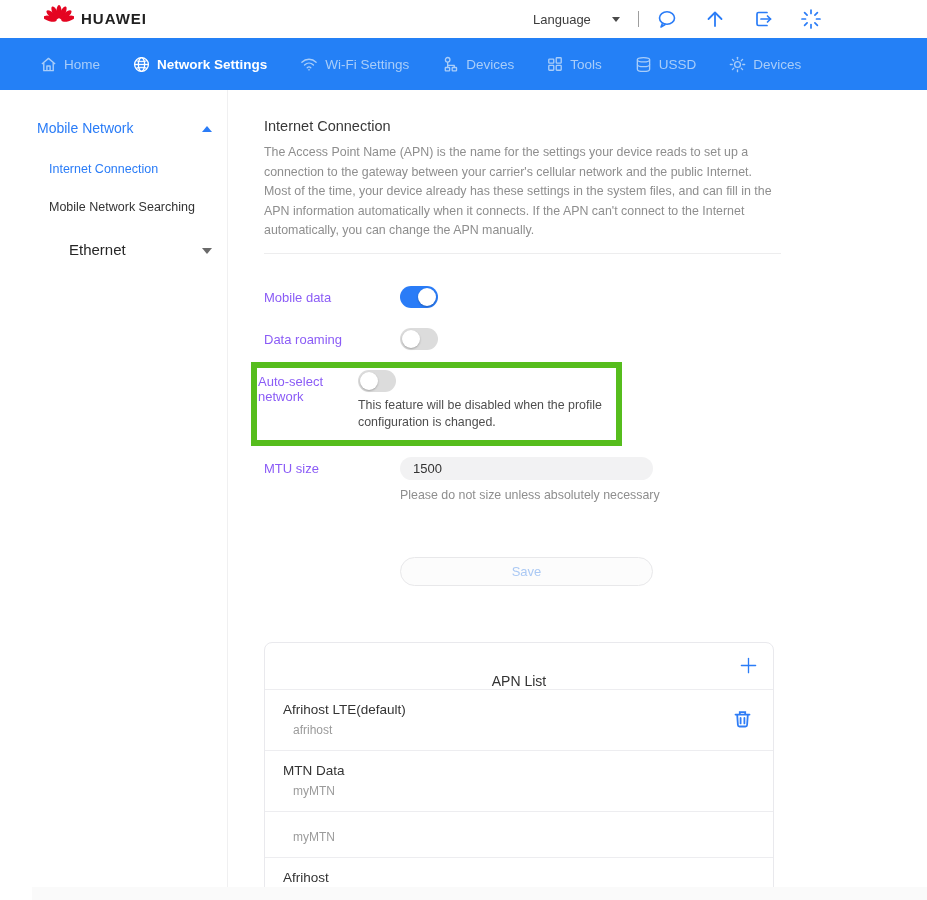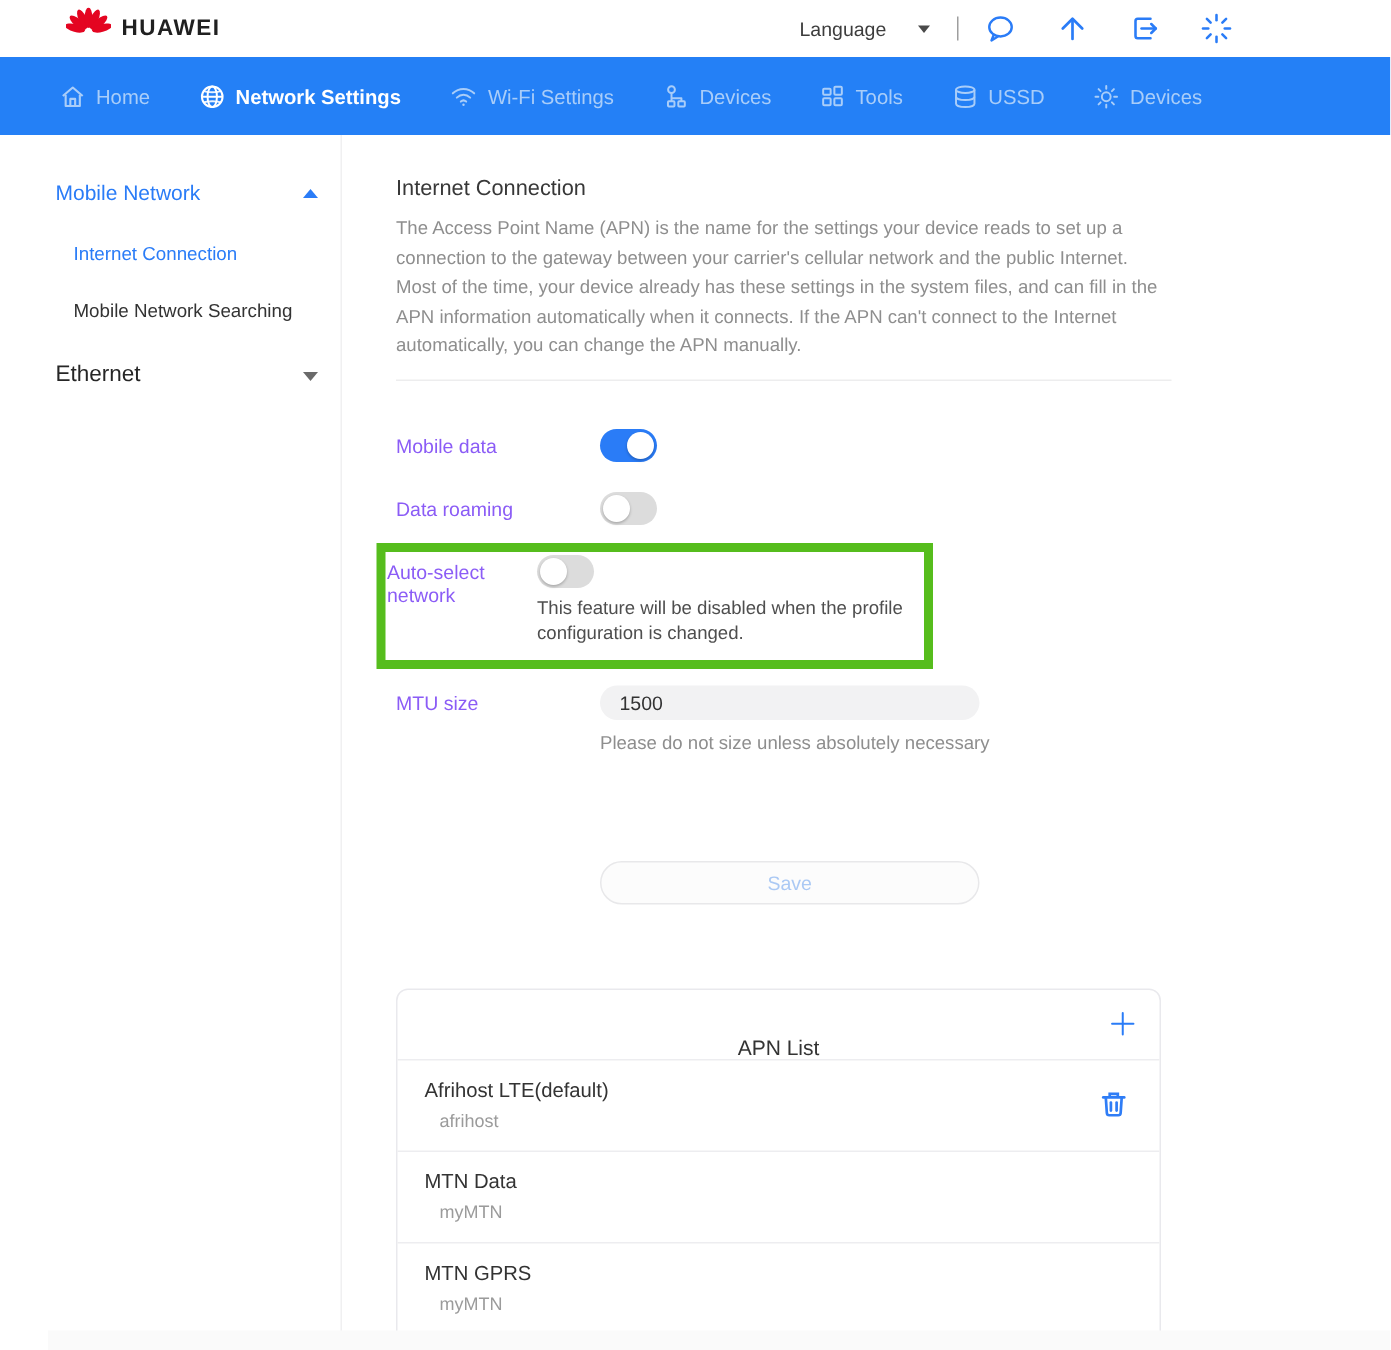--- a/index.html
+++ b/index.html
@@ -26,21 +26,21 @@
   .nav-item.active svg { stroke:#ffffff; }
 
   
   .sidebar { position:absolute; left:37px; top:118px; width:190px; }
   .side-divider { position:absolute; left:227px; top:90px; width:1px; height:810px; background:#f0f0f1; }
   .side-group { position:relative; font-size:14px; color:#2a7cf7; cursor:pointer; padding:2px 0; }
   .side-group .caret-up { position:absolute; right:15px; top:8px; width:0; height:0; border-left:5px solid transparent; border-right:5px solid transparent; border-bottom:6px solid #2a7cf7; }
   .side-group .caret-down { position:absolute; right:15px; top:9px; width:0; height:0; border-left:5px solid transparent; border-right:5px solid transparent; border-top:6px solid #6a6a6a; }
   .side-sub { margin:24px 0 0 12px; font-size:12.5px; color:#333; cursor:pointer; }
   .side-sub.selected { color:#2a7cf7; }
-  .side-group.ethernet { margin-top:25px; font-size:15px; color:#262626; }
+  .side-group.ethernet { margin-top:25px; font-size:15px; color:#262626;margin-left:32px; }
 
   
   .content { position:absolute; left:264px; top:118px; width:517px; }
   .page-title { font-size:14.5px; color:#383838; }
   .page-desc { margin-top:9px; font-size:12.4px; line-height:19.5px; color:#8e8e8e; }
   .rule { margin-top:12px; border-top:1px solid #ededee; width:517px; }
 
   .setting-row { display:flex; align-items:flex-start; }
   .setting-label { width:136px; font-size:13px; color:#8b5cf6; padding-top:4px; }
   .row-mobile-data { margin-top:32px; }
@@ -53,21 +53,21 @@
   .toggle.off { background:#dcdcdc; }
   .toggle.off .knob { left:2px; }
 
   .highlight-box { margin:12px 0 0 -13px; width:371px; border:6px solid #56bd1d; padding:2px 8px 9px 1px; }
   .hint-inline { margin-top:5px; width:250px; font-size:12.4px; line-height:17px; color:#4e4e4e; }
 
   .row-mtu { margin-top:11px; }
   .mtu-input { width:253px; height:23px; border:none; outline:none; background:#f2f2f3; border-radius:12px; padding:0 13px; font-size:13px; color:#333; font-family:"Liberation Sans",sans-serif; }
   .mtu-hint { margin-top:8px; font-size:12.4px; color:#8e8e8e; }
 
-  .save-wrap { margin-top:72px; padding-left:136px; }
+  .save-wrap { margin-top:55px; padding-left:136px; }
   .save-btn { width:253px; height:29px; border-radius:15px; border:1px solid #e8e8ea; background:#fcfcfc; color:#abc9f4; font-size:13px; font-family:"Liberation Sans",sans-serif; cursor:default; }
 
   
   .apn-card { margin-top:56px; width:510px; border:1px solid #e9e9ed; border-radius:8px; background:#fff; }
   .apn-header { position:relative; height:46px; display:flex; align-items:flex-end; justify-content:center; font-size:14px; color:#333; }
   .apn-add { position:absolute; right:15px; top:13px; width:20px; height:20px; display:flex; align-items:center; justify-content:center; cursor:pointer; }
   .apn-row { border-top:1px solid #ededf0; padding:12px 18px 13px 18px; display:flex; align-items:center; justify-content:space-between; cursor:pointer; }
   .apn-row-texts { flex:1; }
   .apn-name { font-size:13.5px; color:#333; }
   .apn-sub { margin:6px 0 0 10px; font-size:12px; color:#9b9b9b; min-height:1px; }
@@ -298,21 +298,20 @@
 
       <div class="apn-row">
         <div class="apn-row-texts">
           <div class="apn-name">MTN Data</div>
           <div class="apn-sub">myMTN</div>
         </div>
       </div>
 
       <div class="apn-row">
         <div class="apn-row-texts">
-          <div class="apn-name">MTN GPRS</div>
           <div class="apn-sub">myMTN</div>
         </div>
       </div>
 
       <div class="apn-row">
         <div class="apn-row-texts">
           <div class="apn-name">Afrihost</div>
 
         </div>
       </div>

